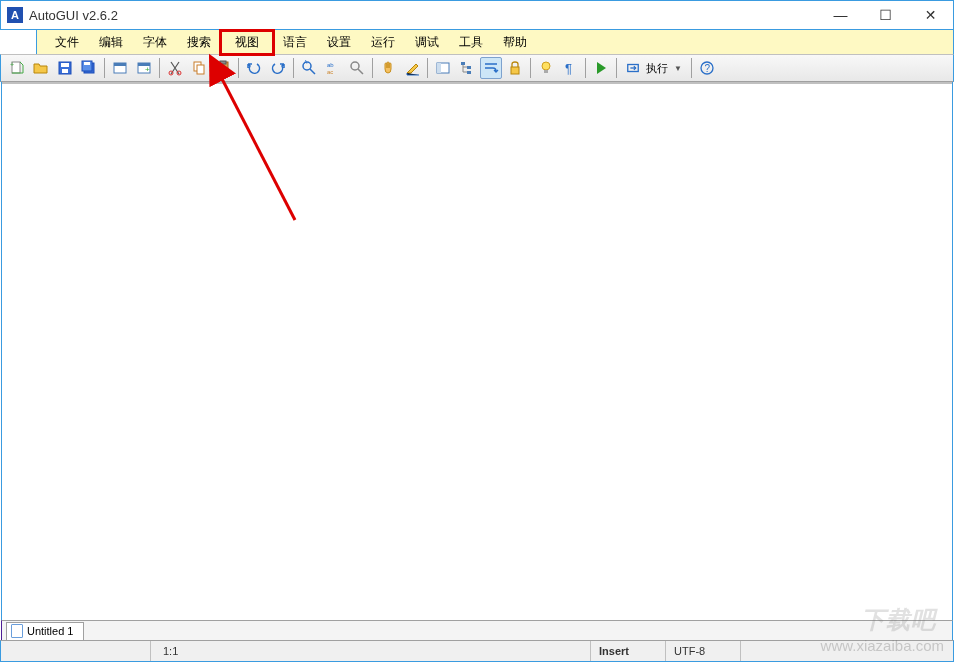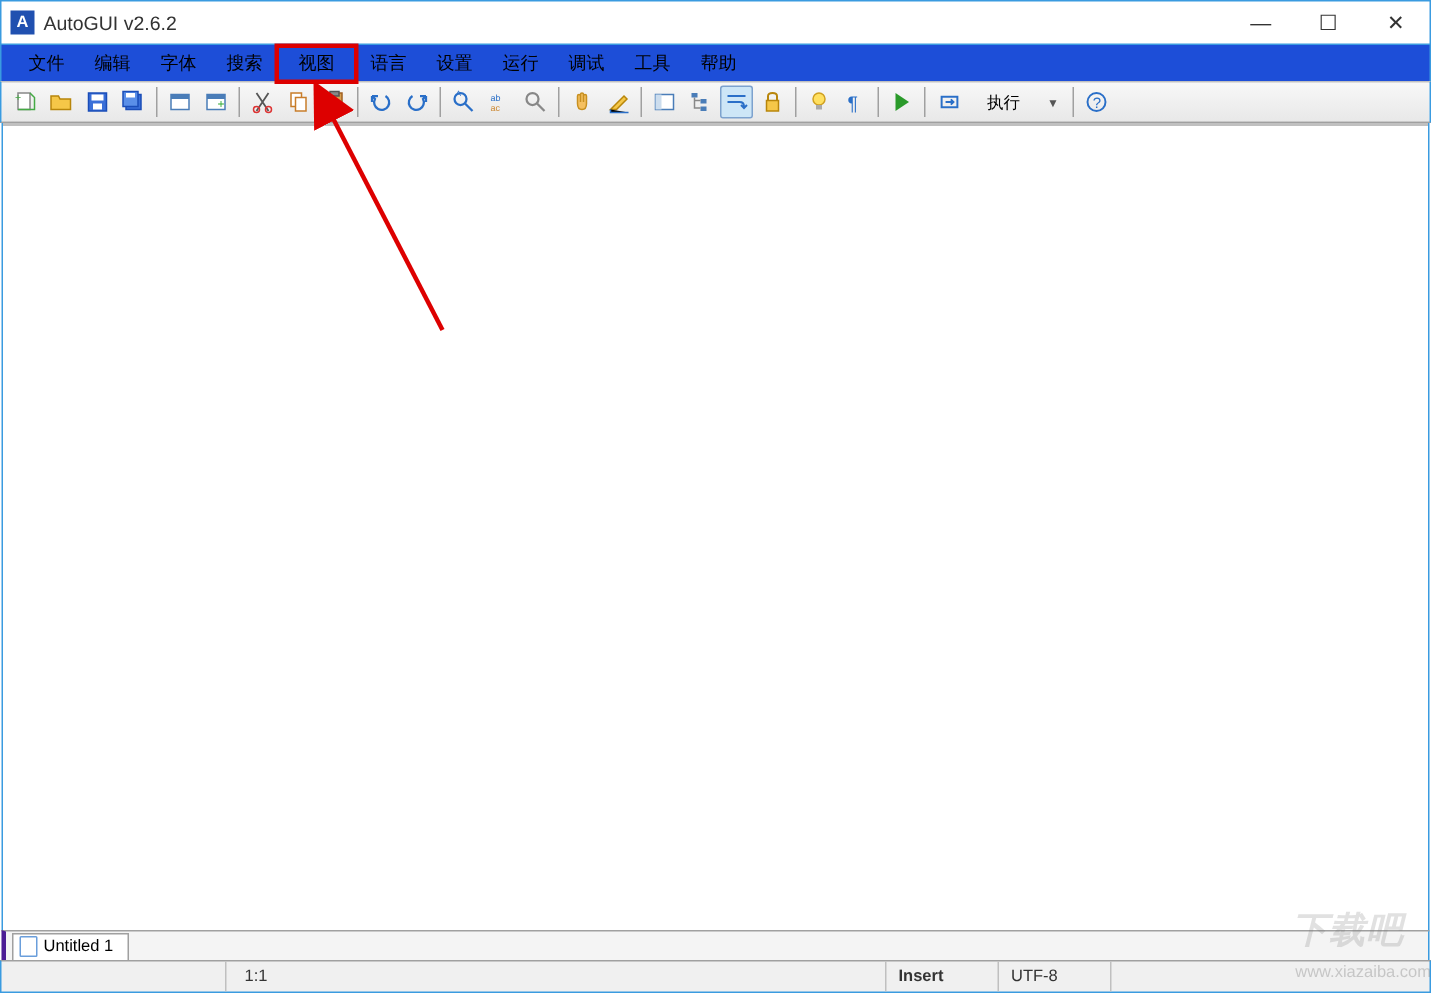--- a/index.html
+++ b/index.html
@@ -6,56 +6,56 @@
 body { width: 954px; height: 662px; background: #fff; position: relative; overflow: hidden; }
 
 
 .titlebar { height: 30px; border: 1px solid #3a9be0; display: flex; align-items: center; background: #fff; }
 .app-icon { width: 16px; height: 16px; background: #2050b0; color: #fff; font-size: 11px; font-weight: bold; text-align: center; line-height: 16px; margin: 0 6px; }
 .title-text { font-size: 13px; color: #333; flex: 1; }
 .win-controls { display: flex; }
 .win-btn { width: 45px; height: 28px; display: flex; align-items: center; justify-content: center; cursor: pointer; font-size: 14px; color: #333; }
 
 
-.menubar { height: 24px; display: flex; align-items: center; padding: 0 8px; background: #1d4ed8; font-size: 12px; border-left: 1px solid #3a9be0; border-right: 1px solid #3a9be0; }
+.menubar { height: 24px; display: flex; align-items: center; padding: 0 8px; background: #fef9c3; font-size: 12px; border-left: 1px solid #3a9be0; border-right: 1px solid #3a9be0; margin-left: 36px; }
 .menu-item { padding: 3px 10px; cursor: pointer; position: relative; }
 .menu-item.highlighted { outline: 3px solid #d00; outline-offset: -1px; z-index: 2; padding: 3px 14px; }
 
 
 .toolbar { height: 28px; background: linear-gradient(#f8f8f8, #e8e8e8); border-top: 1px solid #c0c0c0; border-bottom: 1px solid #a0a0a0; display: flex; align-items: center; padding: 0 4px; border-left: 1px solid #3a9be0; border-right: 1px solid #3a9be0; }
 .tbtn { width: 22px; height: 22px; margin: 0 1px; display: flex; align-items: center; justify-content: center; cursor: pointer; border: 1px solid transparent; border-radius: 2px; }
 .tbtn.active { background: #cde6f7; border-color: #7da2ce; }
-.tbtn.wide { width: auto; padding: 0 4px; font-size: 11px; gap: 18px; }
+.tbtn.wide { width: auto; padding: 0 4px; font-size: 11px; gap: 6px; }
 .tsep { width: 1px; height: 20px; background: #a0a0a0; margin: 0 3px; }
 .tbtn svg { width: 16px; height: 16px; }
 
 
 .editor-wrap { position: absolute; top: 82px; left: 1px; right: 1px; bottom: 42px; background: #fff; border-left: 1px solid #3a9be0; border-right: 1px solid #3a9be0; }
 .editor-top-line { height: 2px; background: #c0c0c0; }
 .editor { width: 100%; height: calc(100% - 2px); background: #fff; }
 
 
 .arrow-annotation { position: absolute; top: 50px; left: 185px; width: 120px; height: 180px; pointer-events: none; z-index: 5; }
 
 
-.tab-strip { position: absolute; bottom: 22px; left: 1px; right: 1px; height: 20px; background: #f4f4f4; border-top: 1px solid #a0a0a0; display: flex; align-items: center; border-left: 3px solid #4c1d95; border-right: 1px solid #3a9be0; }
+.tab-strip { position: absolute; bottom: 22px; left: 1px; right: 1px; height: 20px; background: #f4f4f4; border-top: 1px solid #a0a0a0; display: flex; align-items: center; border-left: 1px solid #4c1d95; border-right: 1px solid #3a9be0; }
 .doc-tab { height: 18px; background: #fff; border: 1px solid #a0a0a0; border-bottom: none; margin-left: 4px; padding: 0 10px 0 4px; display: flex; align-items: center; font-size: 11px; gap: 4px; }
 .doc-tab-icon { width: 12px; height: 14px; border: 1px solid #6a9edb; background: #fff; border-radius: 1px; }
 
 
 .statusbar { position: absolute; bottom: 0; left: 0; right: 0; height: 22px; background: #f0f0f0; border-top: 1px solid #a0a0a0; display: flex; font-size: 11px; color: #333; border: 1px solid #3a9be0; border-top: 1px solid #a0a0a0; }
 .status-cell { border-right: 1px solid #c0c0c0; height: 100%; display: flex; align-items: center; padding: 0 8px; }
 .status-cell.w1 { width: 150px; }
 .status-cell.w2 { width: 440px; padding-left: 12px; }
 .status-cell.w3 { width: 75px; font-weight: bold; }
 .status-cell.w4 { width: 75px; }
 
 
 .watermark { position: absolute; right: 18px; bottom: 26px; font-size: 24px; color: rgba(120,120,120,0.22); font-weight: bold; font-style: italic; pointer-events: none; letter-spacing: 1px; }
-.watermark-small { position: absolute; right: 0; bottom: 8px; font-size: 11px; color: rgba(120,120,120,0.35); pointer-events: none; }
+.watermark-small { position: absolute; right: 10px; bottom: 8px; font-size: 15px; color: rgba(120,120,120,0.35); pointer-events: none; }
 </style>
 </head>
 <body>
 
 <div class="titlebar">
   <div class="app-icon">A</div>
   <div class="title-text">AutoGUI v2.6.2</div>
   <div class="win-controls">
     <div class="win-btn">—</div>
     <div class="win-btn">☐</div>

